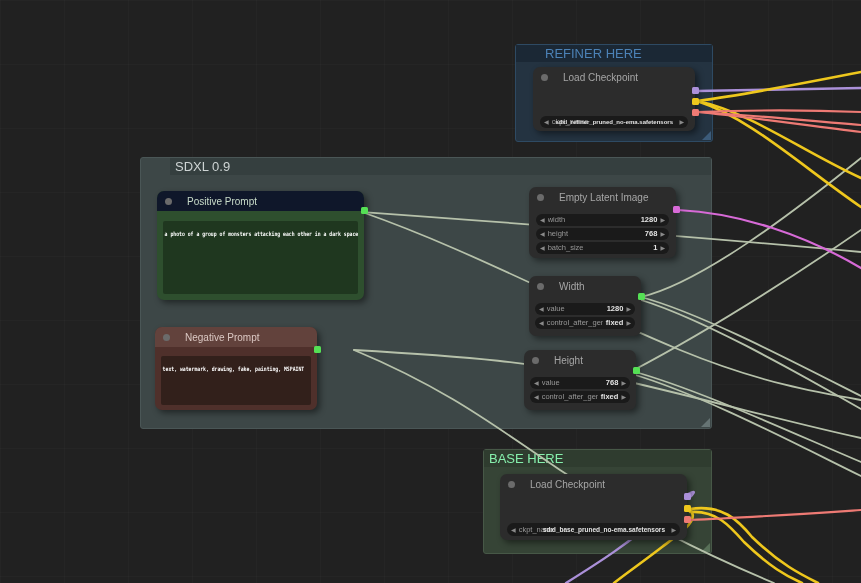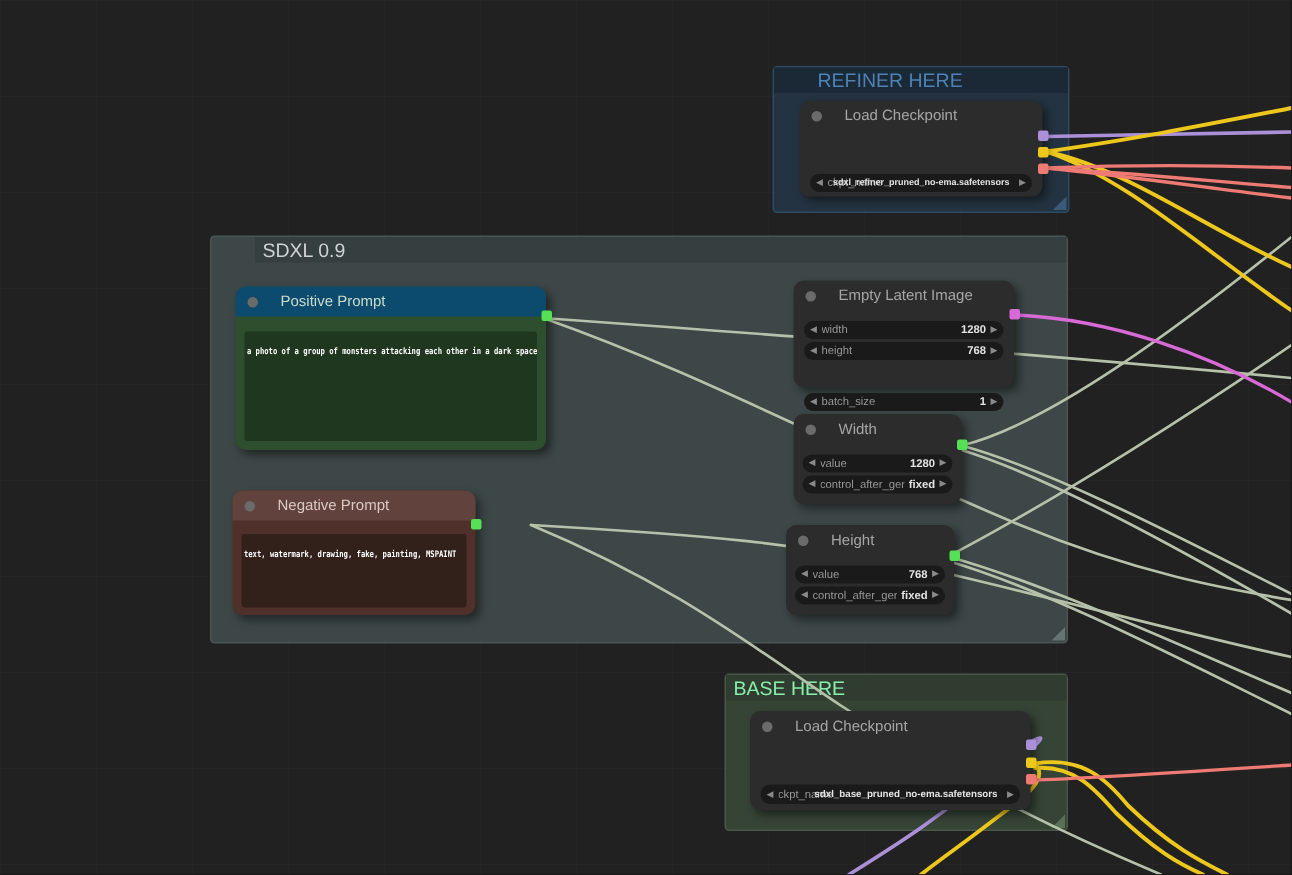--- a/index.html
+++ b/index.html
@@ -51,21 +51,21 @@
     white-space:nowrap;overflow:hidden;line-height:12px;
   }
   .widget .wvalue{
     font-size:7.5px;color:#e3e3e3;font-weight:bold;margin-right:3px;flex:0 0 auto;
     white-space:nowrap;line-height:12px;
   }
   .widget.combo{justify-content:space-between;}
   .widget.combo .wvalue{position:absolute;right:12px;}
   
   #node-pos-prompt{background:#2e4f2e;}
-  #node-pos-prompt .node-title{background:#0c4a6e;color:#c9dcc9;padding-left:8px;}
+  #node-pos-prompt .node-title{background:#0f172a;color:#c9dcc9;padding-left:8px;}
   #node-neg-prompt{background:#4f302b;}
   #node-neg-prompt .node-title{background:#62423c;color:#dcc9c4;}
   .prompt-textarea{
     position:absolute;border-radius:2px;overflow:hidden;cursor:text;
     font-family:"DejaVu Sans Mono", monospace;font-weight:bold;color:#ffffff;
   }
   #node-pos-prompt .prompt-textarea{background:#1f371f;}
   #node-neg-prompt .prompt-textarea{background:#32201b;}
   .prompt-text{
     display:inline-block;font-size:6px;white-space:nowrap;
@@ -171,21 +171,21 @@
       <span class="wlabel">width</span>
       <span class="wvalue">1280</span>
       <span class="arrow">▶</span>
     </div>
     <div class="widget" style="left:7px;right:7px;top:41px;">
       <span class="arrow">◀</span>
       <span class="wlabel">height</span>
       <span class="wvalue">768</span>
       <span class="arrow">▶</span>
     </div>
-    <div class="widget" style="left:7px;right:7px;top:55px;margin-top:20px;">
+    <div class="widget" style="left:7px;right:7px;top:55px;">
       <span class="arrow">◀</span>
       <span class="wlabel">batch_size</span>
       <span class="wvalue">1</span>
       <span class="arrow">▶</span>
     </div>
   </div>
 
   <div class="node" style="left:529px;top:276px;width:112px;height:60px;">
     <div class="node-title">
       <span class="collapse-dot"></span>

